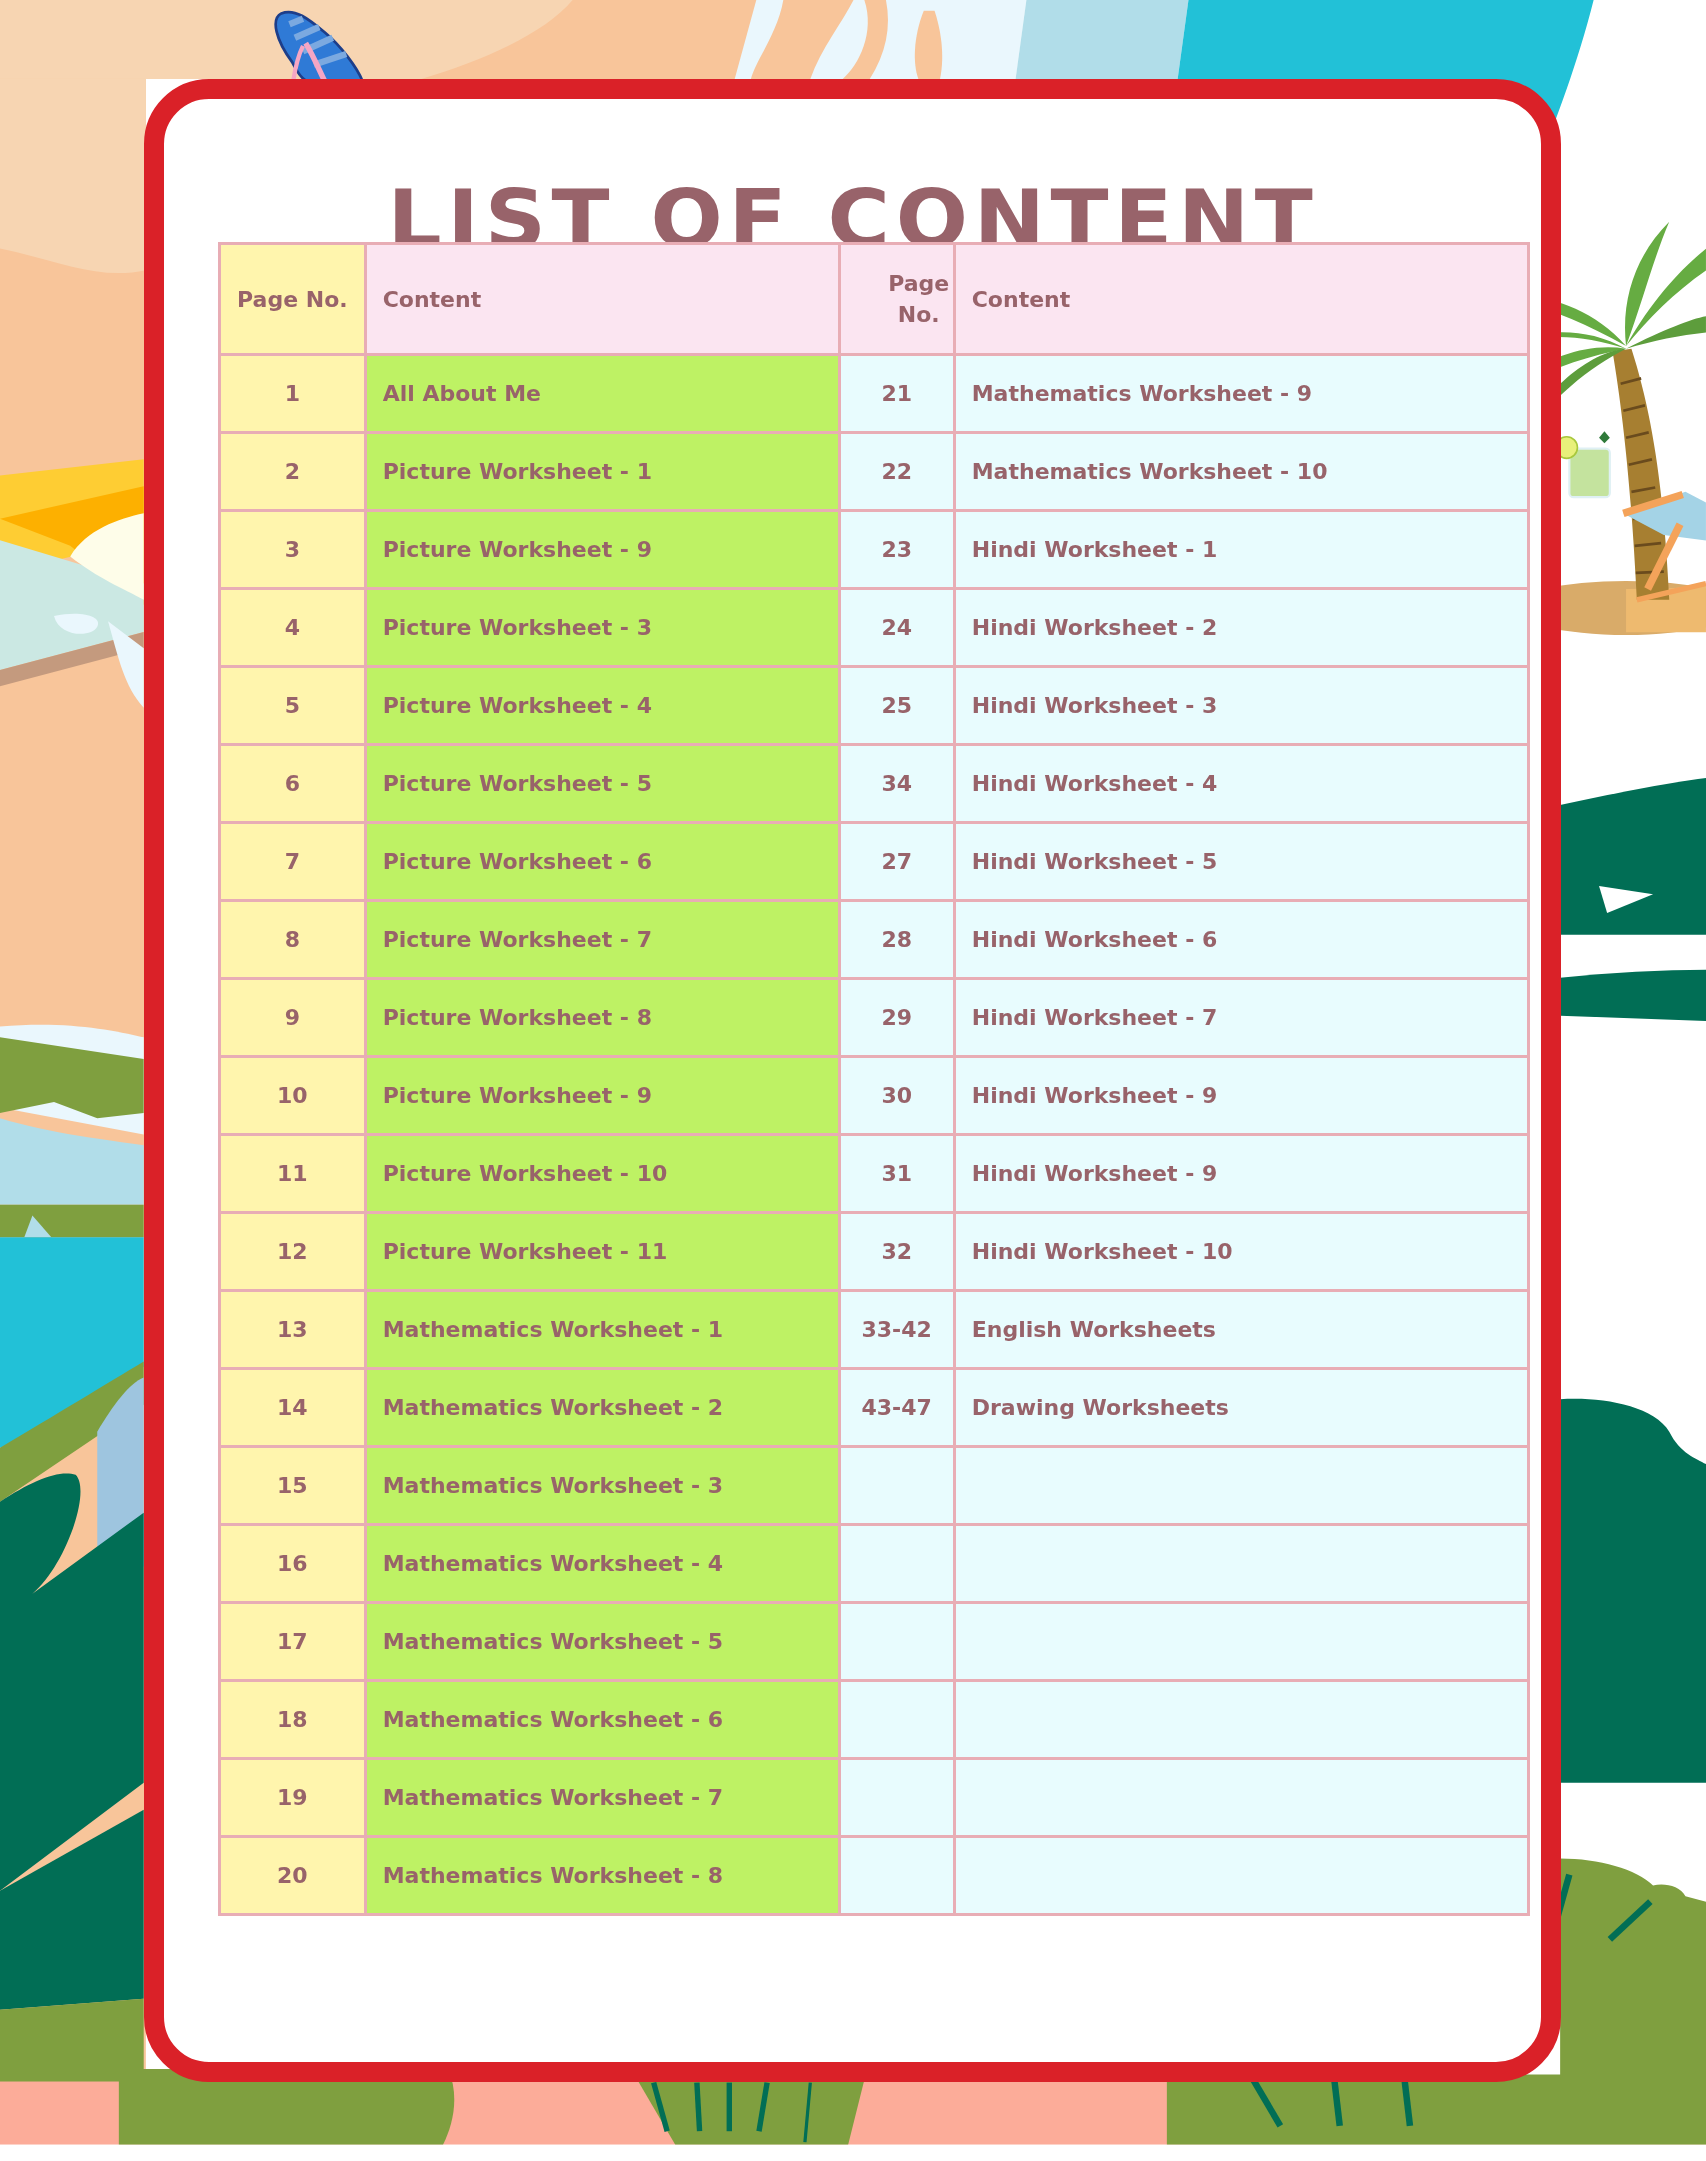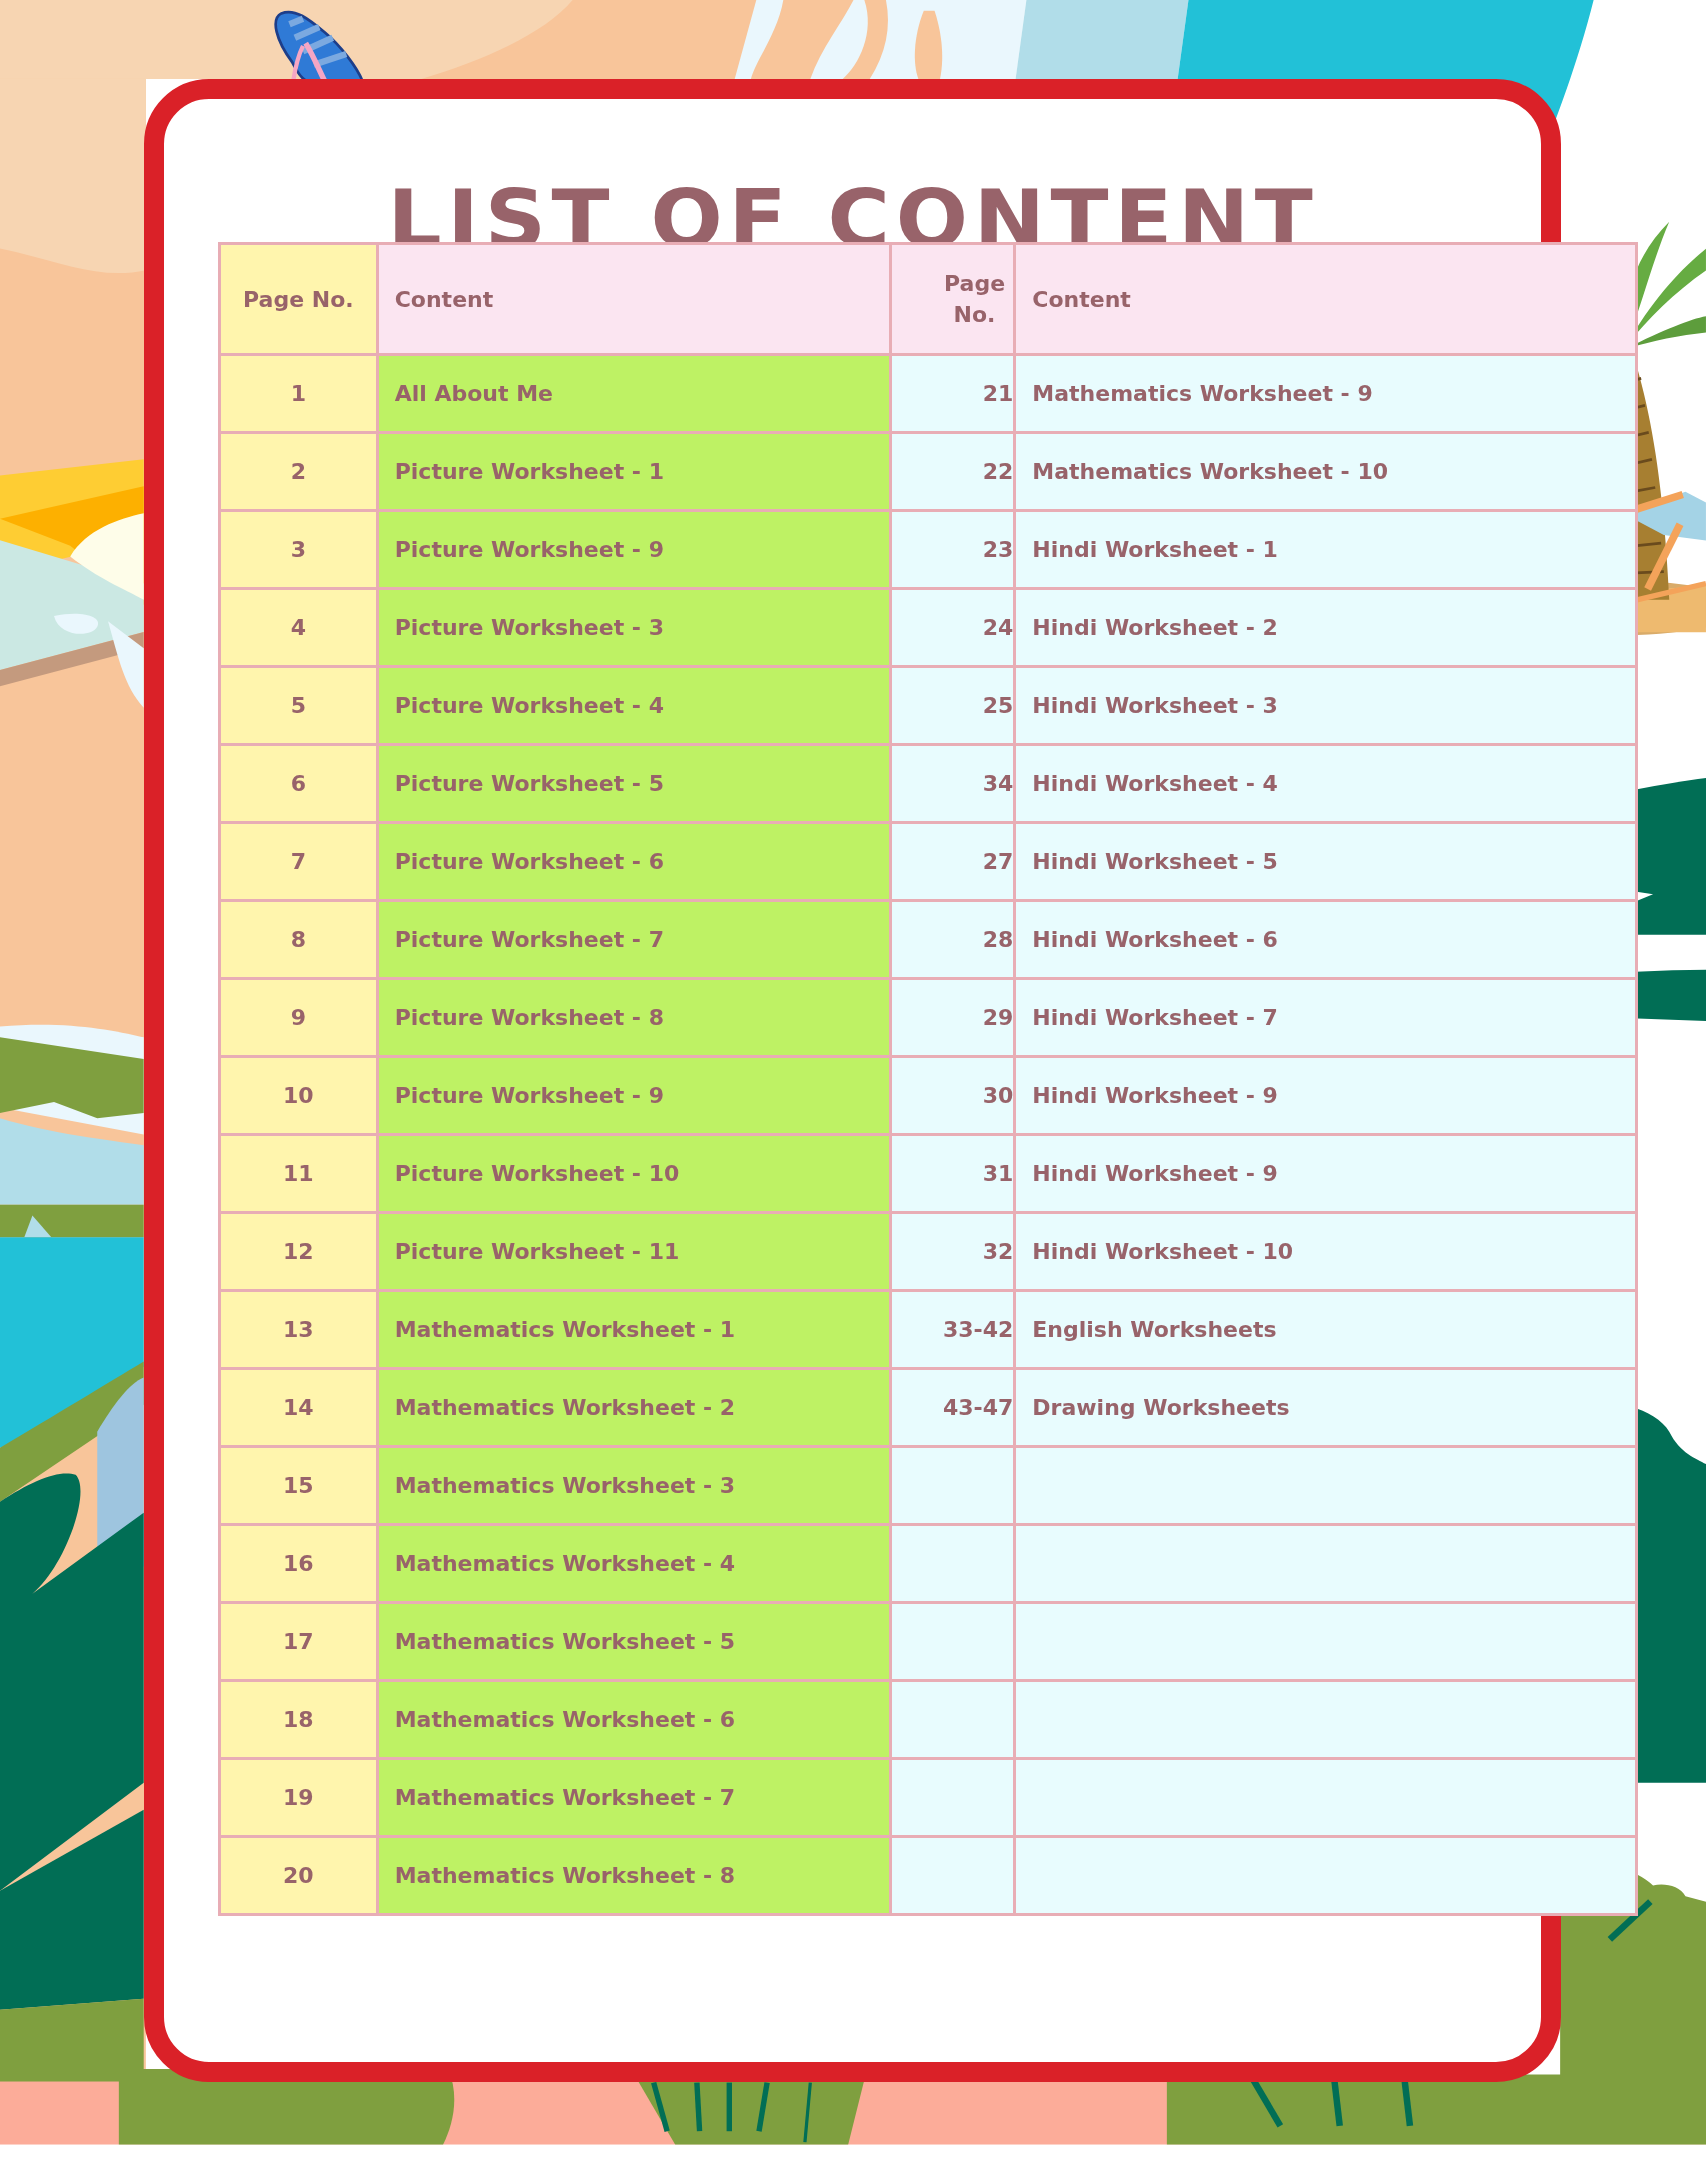--- a/index.html
+++ b/index.html
@@ -4,36 +4,36 @@
 <style>
   html, body { margin:0; padding:0; }
   body { width:1706px; height:2161px; position:relative; overflow:hidden; background:#ffffff;
          font-family:"DejaVu Sans", sans-serif; }
   .bg { position:absolute; left:0; top:0; width:1706px; height:2161px; }
   .frame { position:absolute; left:144px; top:79px; width:1377px; height:1963px;
            border:20px solid #da2128; border-radius:65px; background:#ffffff; }
   .title { position:absolute; left:0; top:111px; width:1706px; text-align:center;
            font-family:"DejaVu Sans", sans-serif; font-weight:bold; font-size:81px;
            letter-spacing:5.4px; color:#98636a; line-height:108px; transform:translateX(0px) scaleX(1.05); }
-  .toc { position:absolute; left:218px; top:242px; width:1420px; border-collapse:collapse;
+  .toc { position:absolute; left:218px; top:242px; width:1312px; border-collapse:collapse;
          table-layout:fixed; }
   .toc td, .toc th { border:3.8px solid #e8adb5; color:#98636a; font-weight:bold;
          font-family:"DejaVu Sans", sans-serif; font-size:22px; padding:0; overflow:hidden; white-space:nowrap; }
   .toc th { height:108px; background:#fbe5f1; text-align:left; }
   .toc td { height:75px; }
   .toc .c1 { width:138px; }
   .toc .c2 { width:449px; }
   .toc .c3 { width:109px; }
   .toc .c4 { width:544px; }
   .toc th.pg1 { background:#fff5ad; text-align:center; }
   .toc th.pg2 { text-align:center; line-height:31px;padding-left:44px; }
   .toc th.ct { padding-left:16px; }
   .toc td.pg1 { background:#fff5ad; text-align:center; }
   .toc td.ct1 { background:#bef264; padding-left:16px; }
-  .toc td.pg2 { background:#e8fcfe; text-align:right; }
+  .toc td.pg2 { background:#e8fcfe; text-align:center; }
   .toc td.ct2 { background:#e8fcfe; padding-left:16px; }
 </style>
 </head>
 <body>
 
 <svg class="bg" viewBox="0 0 3158 4000" xmlns="http://www.w3.org/2000/svg">
 
   <rect x="0" y="0" width="3158" height="4000" fill="#ffffff"></rect>
   <path d="M0 0 H1400 L1380 146 H0 Z" fill="#f7d5b2"></path>
   <path d="M1060 0 H1500 L1420 146 H780 C900 110 1010 60 1060 0 Z" fill="#f8c59a"></path>

